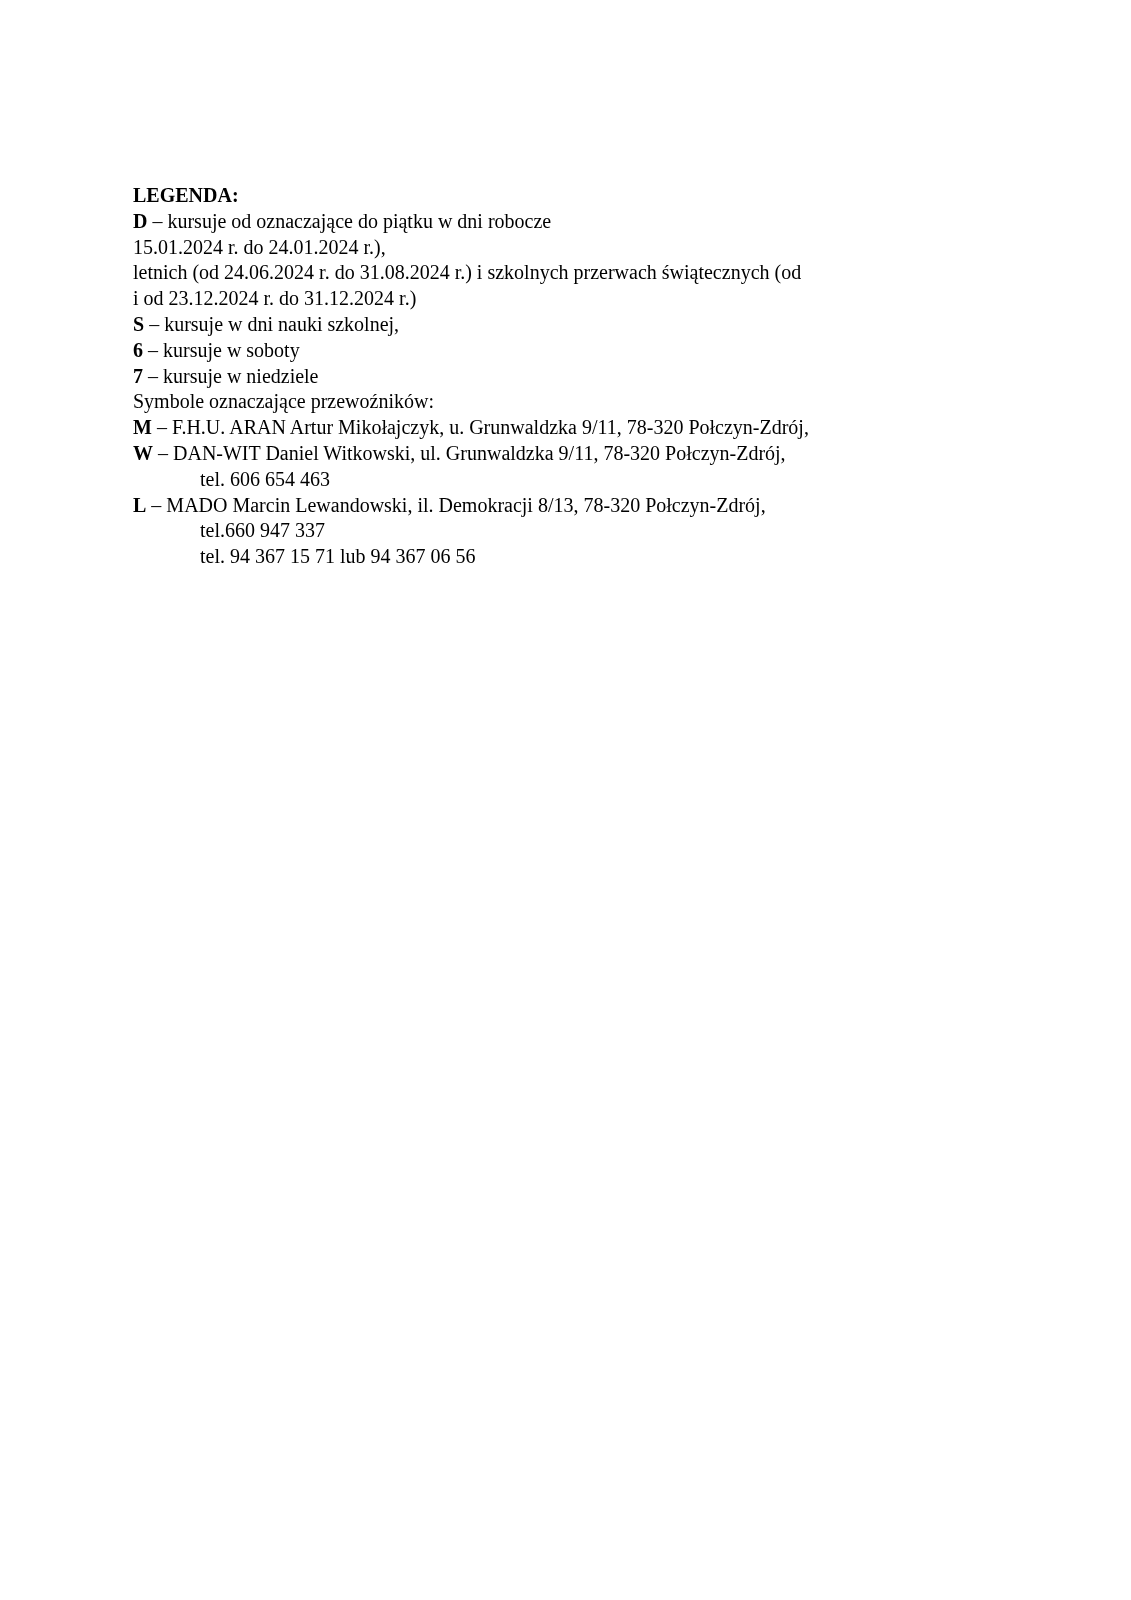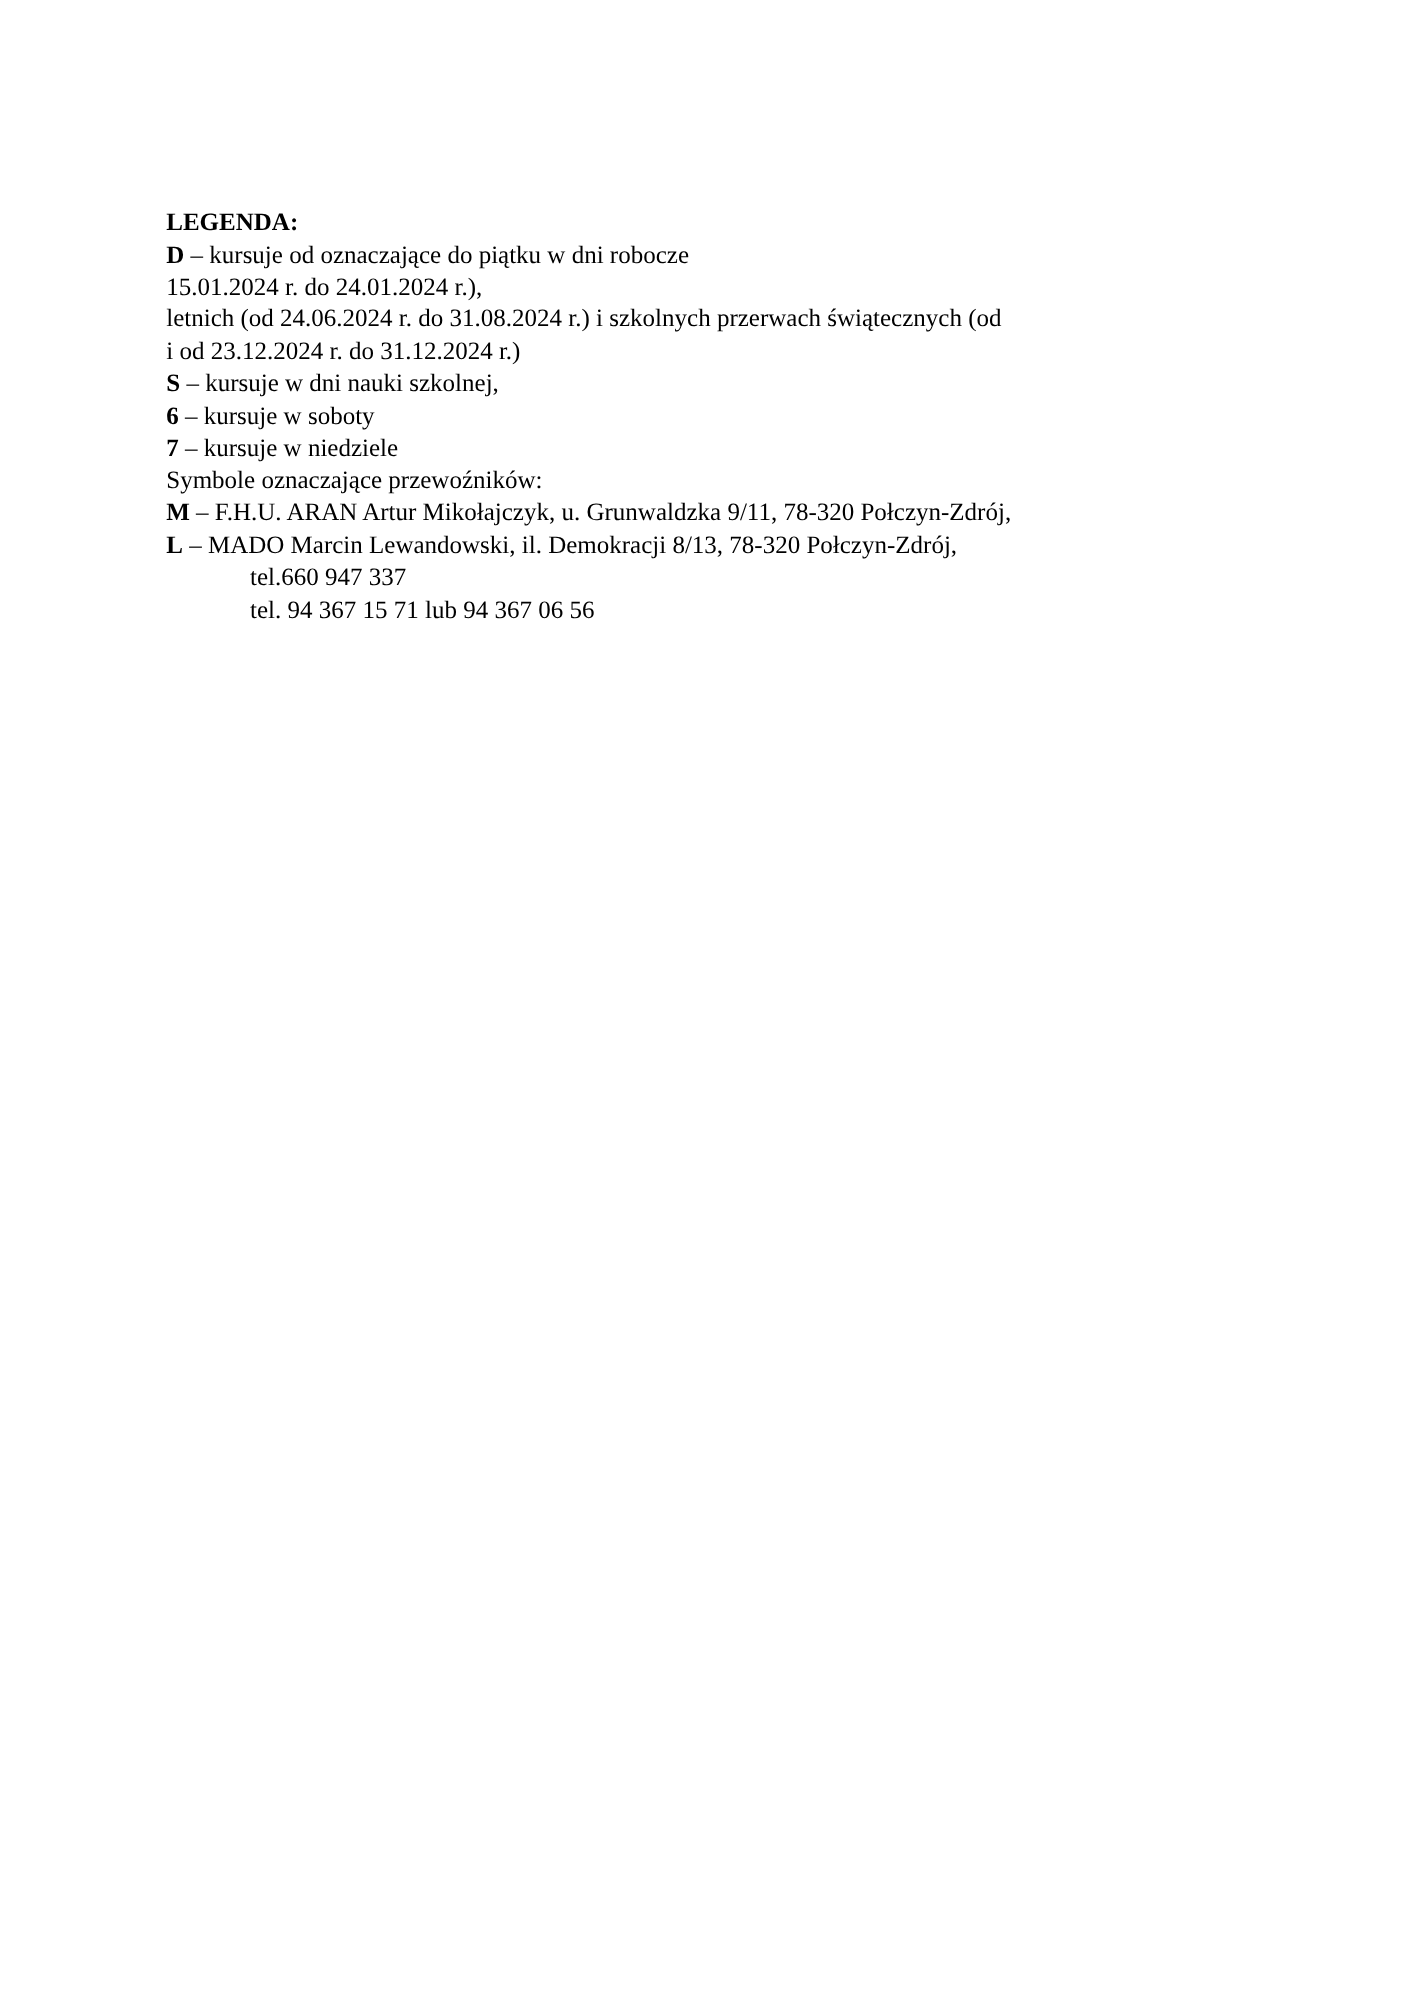--- a/index.html
+++ b/index.html
@@ -19,21 +19,21 @@
     position: absolute;
     left: 0;
     top: 0;
     width: 1131px;
     height: 1600px;
     background: #ffffff;
   }
   .legend-block {
     position: absolute;
     left: 133px;
-    top: 166px;
+    top: 183px;
     width: 860px;
     font-size: 20px;
     line-height: 25.8px;
   }
   .legend-line {
     white-space: nowrap;
   }
   .legend-line.indented {
     padding-left: 67px;
   }
@@ -54,18 +54,20 @@
     <div id="legend-lines">
         <div class="legend-line"><span class="legend-symbol">D</span><span> – </span><span>kursuje od oznaczające do piątku w dni robocze</span></div>
         <div class="legend-line"><span>15.01.2024 r. do 24.01.2024 r.),</span></div>
         <div class="legend-line"><span>letnich (od 24.06.2024 r. do 31.08.2024 r.) i szkolnych przerwach świątecznych (od</span></div>
         <div class="legend-line"><span>i od 23.12.2024 r. do 31.12.2024 r.)</span></div>
         <div class="legend-line"><span class="legend-symbol">S</span><span> – </span><span>kursuje w dni nauki szkolnej,</span></div>
         <div class="legend-line"><span class="legend-symbol">6</span><span> – </span><span>kursuje w soboty</span></div>
         <div class="legend-line"><span class="legend-symbol">7</span><span> – </span><span>kursuje w niedziele</span></div>
         <div class="legend-line"><span>Symbole oznaczające przewoźników:</span></div>
         <div class="legend-line"><span class="legend-symbol">M</span><span> – </span><span>F.H.U. ARAN Artur Mikołajczyk, u. Grunwaldzka 9/11, 78-320 Połczyn-Zdrój,</span></div>
+        <div class="legend-line"><span class="legend-symbol">W</span><span> – </span><span>DAN-WIT Daniel Witkowski, ul. Grunwaldzka 9/11, 78-320 Połczyn-Zdrój,</span></div>
+        <div class="legend-line indented"><span>tel. 606 654 463</span></div>
         <div class="legend-line"><span class="legend-symbol">L</span><span> – </span><span>MADO Marcin Lewandowski, il. Demokracji 8/13, 78-320 Połczyn-Zdrój,</span></div>
         <div class="legend-line indented"><span>tel.660 947 337</span></div>
         <div class="legend-line indented"><span>tel. 94 367 15 71 lub 94 367 06 56</span></div>
       </div>
   </div>
 </div>
 
 </body></html>

